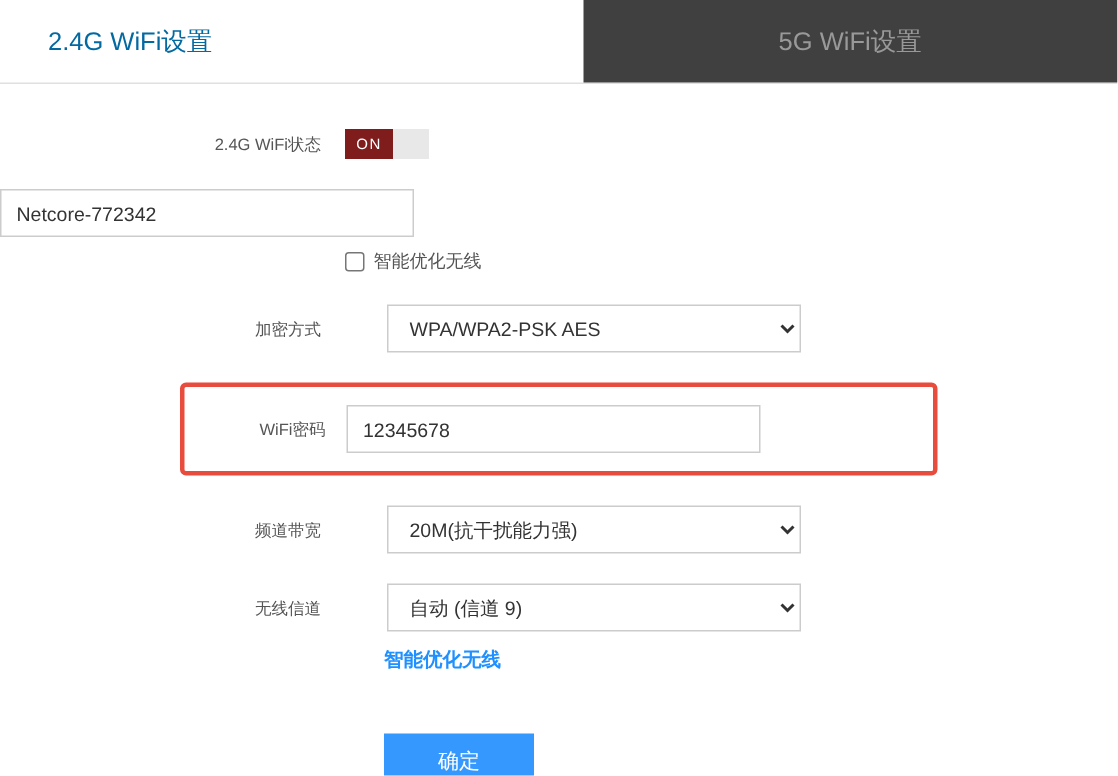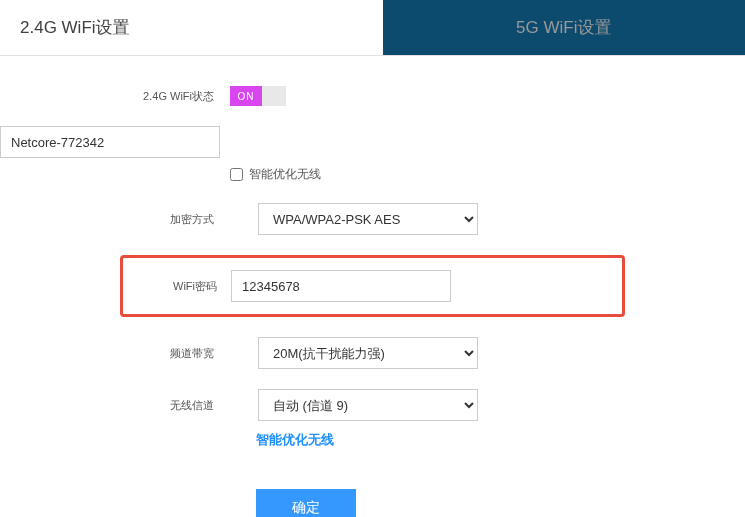--- a/index.html
+++ b/index.html
@@ -18,28 +18,28 @@
     .tabs {
       display: flex;
       border-bottom: 1px solid #e0e0e0;
       height: 56px;
     }
     .tab {
       flex: 1;
       display: flex;
       align-items: center;
       justify-content: flex-start;
-      padding-left: 20px;
+      padding-left: 32px;
       font-size: 17px;
-      color: #404040;
+      color: #0369a1;
       cursor: pointer;
     }
     .tab.inactive {
       justify-content: center;
-      background: #0c4a6e;
+      background: #404040;
       color: #999;
       padding-left: 0;
     }
     .form-area {
       padding-top: 30px;
     }
     .row {
       display: flex;
       align-items: center;
       margin-bottom: 20px;
@@ -59,35 +59,35 @@
       height: 20px;
       position: relative;
       cursor: pointer;
     }
     .toggle-track {
       width: 100%;
       height: 100%;
       display: flex;
     }
     .toggle-on {
-      background: #d946ef;
+      background: #7f1d1d;
       color: #fff;
       font-size: 10px;
       display: flex;
       align-items: center;
       justify-content: center;
       width: 32px;
       letter-spacing: 1px;
     }
     .toggle-thumb {
       background: #e8e8e8;
       flex: 1;
     }
     input[type="text"], select {
-      width: 220px;
+      width: 276px;
       height: 32px;
       border: 1px solid #ccc;
       padding: 0 10px;
       font-size: 13px;
       color: #333;
       font-family: inherit;
       background: #fff;
     }
     select {
       cursor: pointer;

